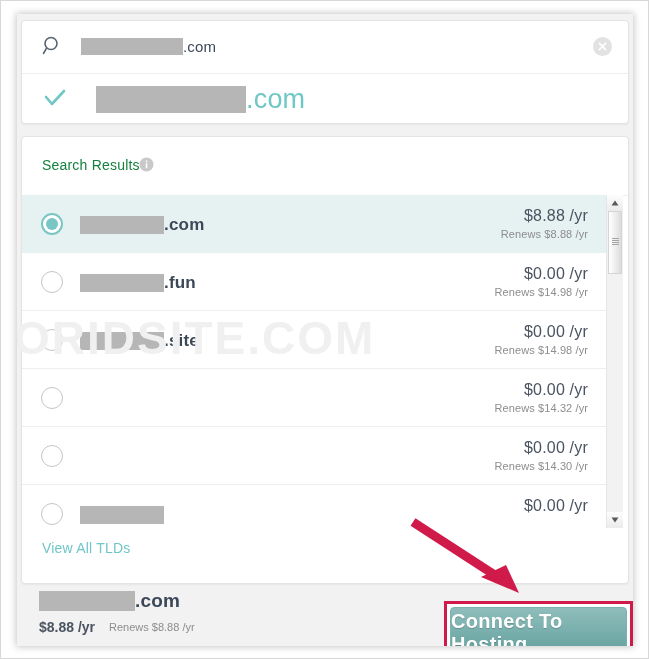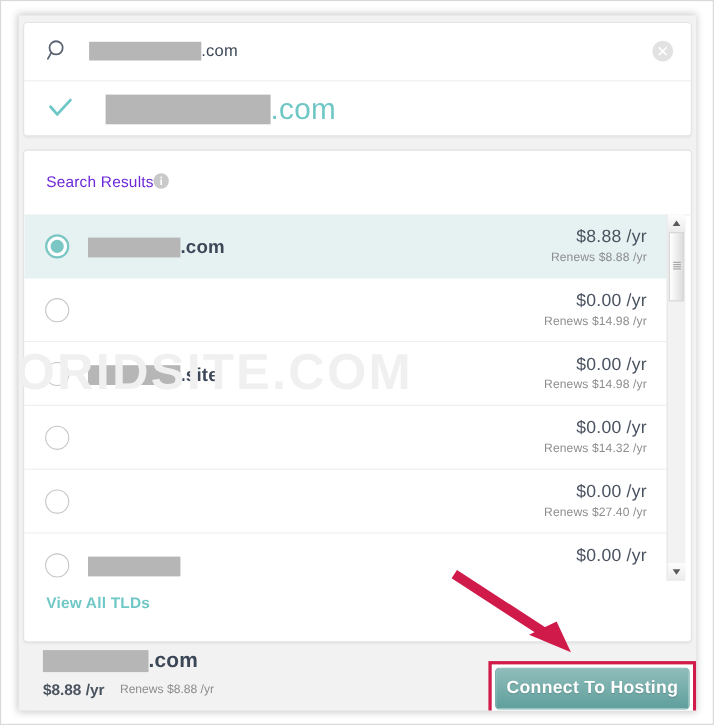--- a/index.html
+++ b/index.html
@@ -136,21 +136,21 @@
   }
   #results-head {
     height: 58px;
     position: relative;
     border-bottom: 1px solid #efefef;
   }
   #results-title {
     position: absolute;
     left: 20px; top: 20px;
     font-size: 14px;
-    color: #6d28d9;
+    color: #15803d;
     letter-spacing: .2px;
   }
   #info-icon {
     position: absolute;
     left: 117px; top: 20px;
     width: 15px; height: 15px;
   }
 
   
   #list-wrap {
@@ -275,21 +275,21 @@
     margin-bottom: 1px;
     background: #a5a5a5;
   }
 
   
   #tlds-link {
     position: absolute;
     left: 20px;
     top: 403px;
     font-size: 14px;
-    font-weight: bold;
+    font-weight: normal;
     color: #6fc7c6;
     letter-spacing: .2px;
     cursor: pointer;
   }
 
   
   #footer {
     position: absolute;
     left: 4px;
     top: 575px;
@@ -334,27 +334,27 @@
     height: 50px;
     border: 3px solid #d01b4a;
     background: #ffffff;
     box-sizing: border-box;
   }
   #connect-button {
     position: absolute;
     left: 433px;
     top: 593px;
     width: 177px;
-    height: 38px;
+    height: 52px;
     border-radius: 4px;
     background: linear-gradient(to bottom,#8fbdbb,#5f9f9c);
     border: 1px solid #7bb0ae;
     box-sizing: border-box;
     color: #ffffff;
-    font-size: 16px;
+    font-size: 20px;
     font-weight: bold;
     letter-spacing: .3px;
     display: flex;
     align-items: center;
     justify-content: center;
     cursor: pointer;
     text-shadow: 0 1px 1px rgba(0,0,0,0.18);
   }
 
   
@@ -432,20 +432,24 @@
             <div class="rowname">
               <span class="redact"></span>
                 <span>.com</span>
             </div>
             <div class="price">$8.88 /yr</div>
             <div class="renew">Renews $8.88 /yr</div>
           </div>
 
           <div class="row">
             <span class="radio"></span>
+            <div class="rowname">
+              <span class="redact"></span>
+                <span>.fun</span>
+            </div>
             <div class="price">$0.00 /yr</div>
             <div class="renew">Renews $14.98 /yr</div>
           </div>
 
           <div class="row">
             <span class="radio"></span>
             <div class="rowname">
               <span class="redact"></span>
                 <span>.site</span>
             </div>
@@ -455,21 +459,21 @@
 
           <div class="row">
             <span class="radio"></span>
             <div class="price">$0.00 /yr</div>
             <div class="renew">Renews $14.32 /yr</div>
           </div>
 
           <div class="row">
             <span class="radio"></span>
             <div class="price">$0.00 /yr</div>
-            <div class="renew">Renews $27.40 /yr</div>
+            <div class="renew">Renews $14.30 /yr</div>
           </div>
 
           <div class="row">
             <span class="radio"></span>
             <div class="rowname">
               <span class="redact"></span>
                 <span></span>
             </div>
             <div class="price">$0.00 /yr</div>
             <div class="renew"></div>

